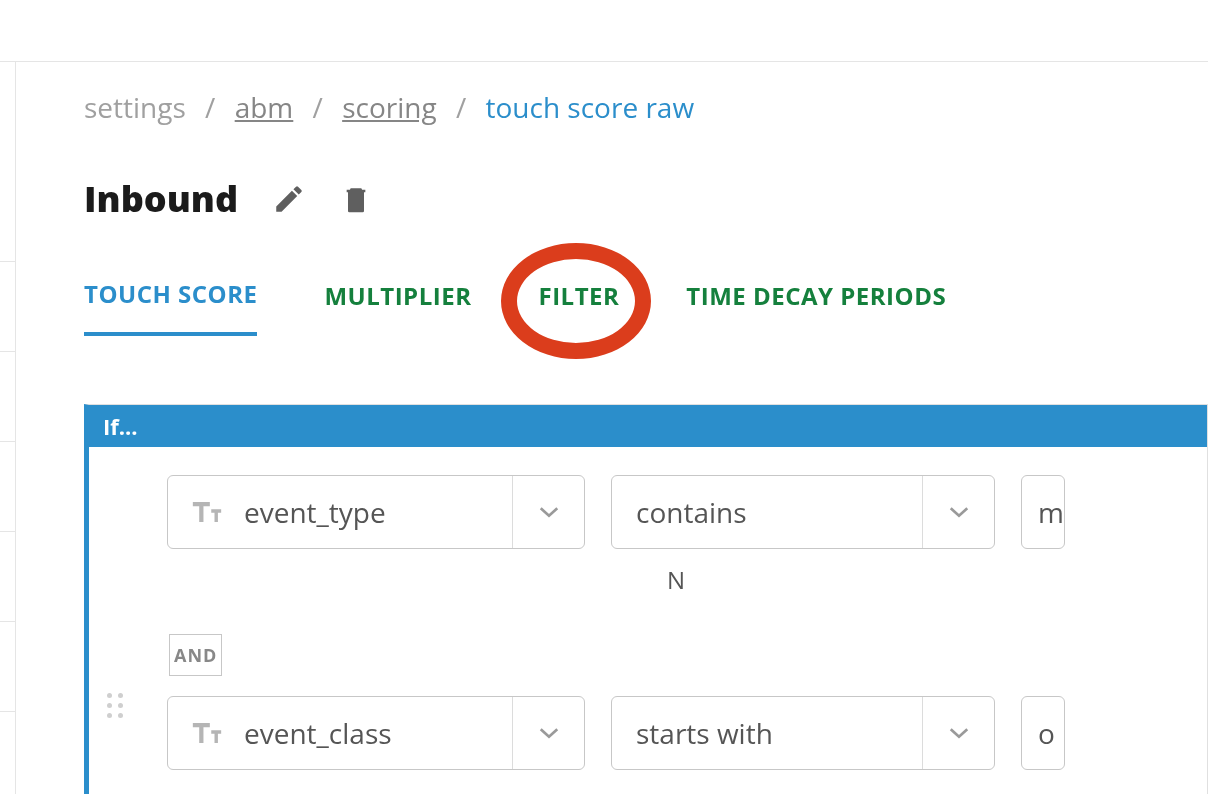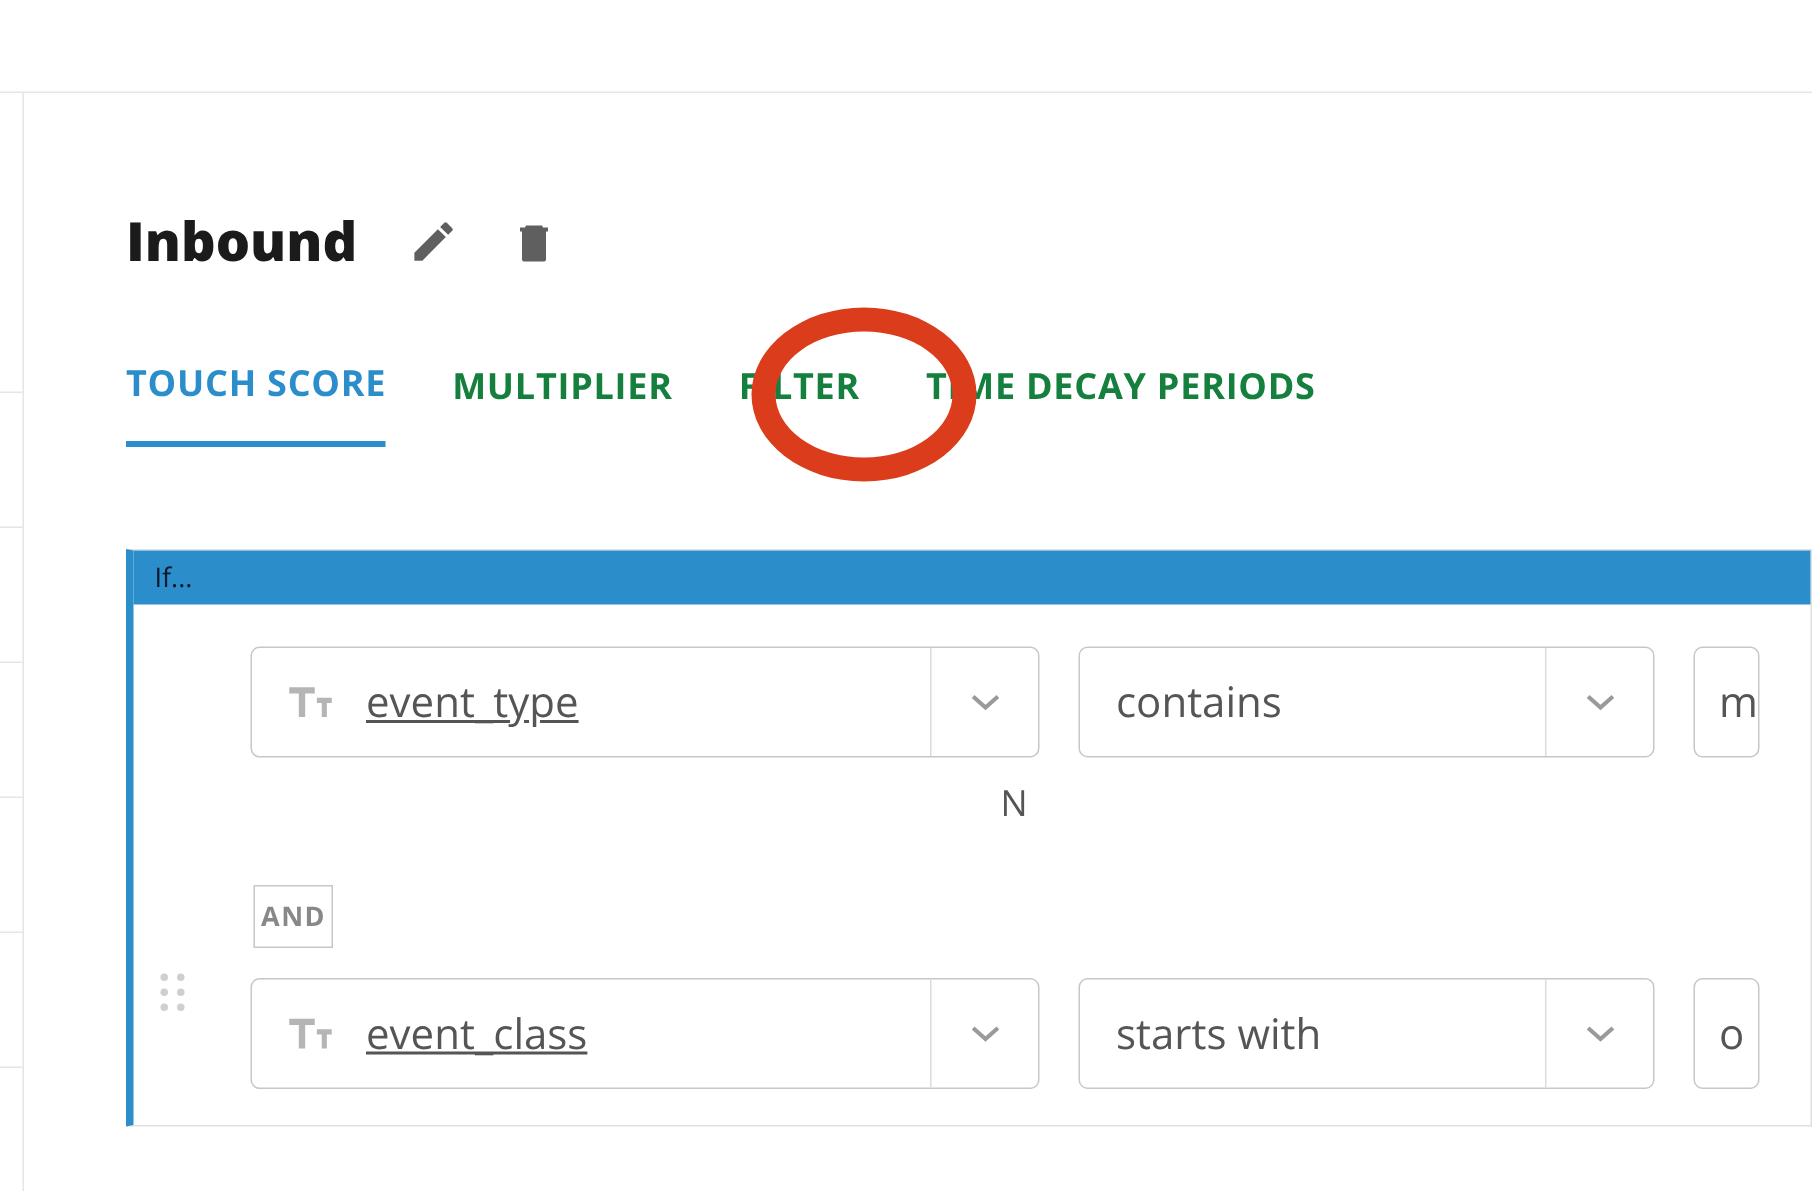--- a/index.html
+++ b/index.html
@@ -72,21 +72,21 @@
   }
   .icon-btn {
     color: #5f5f5f;
     cursor: pointer;
     display: inline-flex;
     align-items: center;
   }
   .tabs {
     display: flex;
     align-items: center;
-    gap: 44px;
+    gap: 67px;
     margin-top: 54px;
     position: relative;
   }
   .tab {
     font-size: 24px;
     font-weight: 700;
     letter-spacing: 0.5px;
     color: #15803d;
     padding-bottom: 22px;
     cursor: pointer;
@@ -109,23 +109,24 @@
   .rule-panel {
     margin-top: 68px;
     border: 1px solid #e0e0e0;
     border-left: 5px solid #2b8ecb;
     min-height: 360px;
     background: #fff;
     width: calc(100% + 0px);
   }
   .rule-header {
     background: #2b8ecb;
-    color: #0f172a;
-    font-size: 18px;
+    color: #ffffff;
+    font-size: 22px;
     padding: 6px 14px;
+    font-weight: bold;
   }
   .rule-body {
     padding: 28px 0 10px 78px;
     position: relative;
   }
   .rule-row {
     display: flex;
     align-items: center;
     gap: 26px;
     margin-bottom: 14px;
@@ -134,21 +135,21 @@
     height: 74px;
     border: 1px solid #c7c7c7;
     border-radius: 6px;
     background: #fff;
     display: flex;
     align-items: center;
     font-size: 28px;
     color: #555;
     position: relative;
   }
-  .field-select { width: 526px; text-decoration: underline; }
+  .field-select { width: 418px; }
   .op-select    { width: 384px; }
   .val-input    { width: 44px; padding-left: 16px; }
   .field-select .tt-icon {
     margin: 0 16px 0 22px;
     color: #b5b5b5;
     display: inline-flex;
   }
   .field-select .txt, .op-select .txt {
     flex: 1;
     padding-left: 4px;
@@ -201,20 +202,29 @@
     <div class="sb-item"></div>
     <div class="sb-item"></div>
     <div class="sb-item"></div>
     <div class="sb-item"></div>
     <div class="sb-item"></div>
     <div class="sb-item"></div>
   </div>
 
   <div class="main">
 
+    <div class="breadcrumb">
+      <span class="bc-settings">settings</span>
+      <span class="sep">/</span>
+      <span class="bc-link">abm</span>
+      <span class="sep">/</span>
+      <span class="bc-link">scoring</span>
+      <span class="sep">/</span>
+      <span class="bc-current">touch score raw</span>
+    </div>
 
     <div class="title-row">
       <h1 class="page-title">Inbound</h1>
       <span class="icon-btn">
         <svg width="34" height="34" viewBox="0 0 24 24" fill="#5f5f5f">
             <path d="M3 17.25V21h3.75l11.06-11.06-3.75-3.75L3 17.25zM20.71 7.04a1 1 0 0 0 0-1.41l-2.34-2.34a1 1 0 0 0-1.41 0l-1.83 1.83 3.75 3.75 1.83-1.83z"></path>
           </svg>
       </span>
       <span class="icon-btn">
         <svg width="32" height="36" viewBox="0 0 24 24" fill="#5f5f5f">

